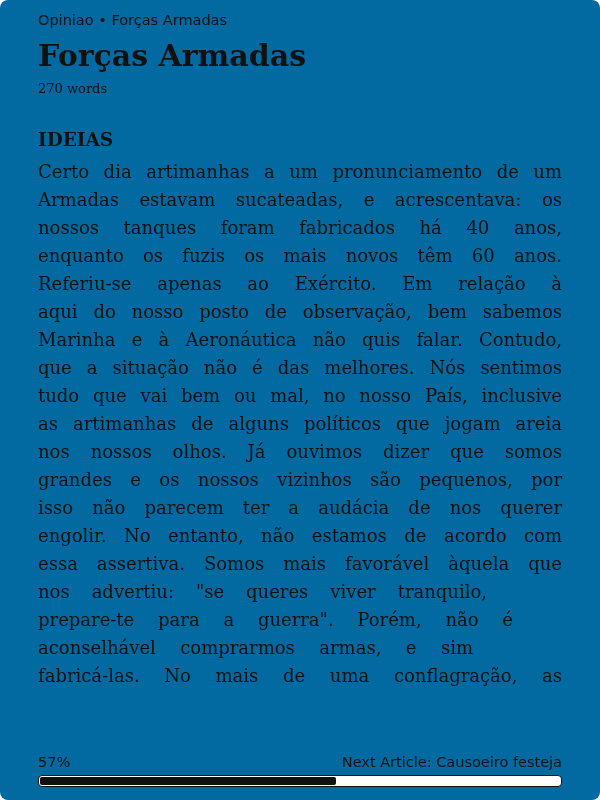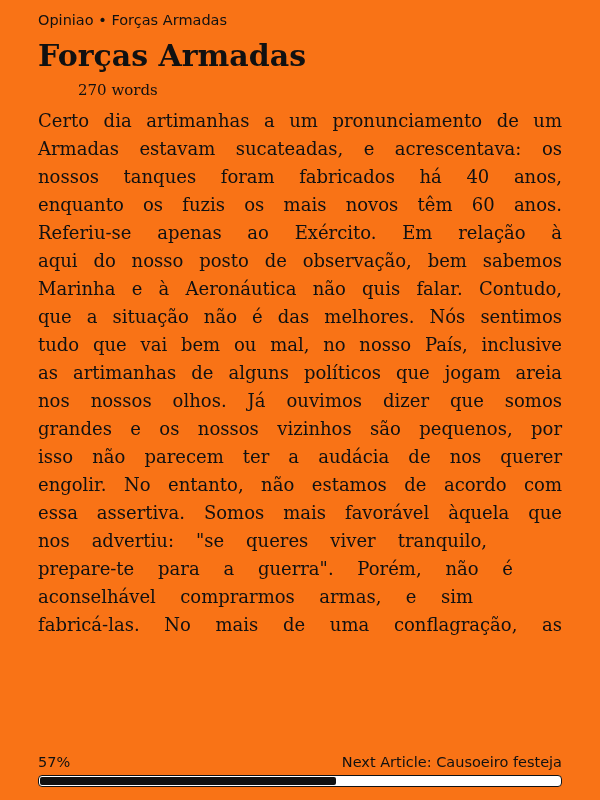--- a/index.html
+++ b/index.html
@@ -7,40 +7,40 @@
     width: 600px; height: 800px;
     background: #ffffff;
     color: #111111;
     font-family: "DejaVu Serif", serif;
     overflow: hidden;
   }
   .page {
     position: relative;
     width: 600px; height: 800px;
     padding: 0 38px;
-    background: #f97316;
+    background: #0369a1;
+    border-radius: 8px;
   }
   .breadcrumb {
     font-family: "DejaVu Sans", sans-serif;
     font-size: 14.5px;
     padding-top: 12px;
     color: #111111;
     cursor: pointer;
   }
   .title {
     font-size: 30px;
     font-weight: 700;
     margin-top: 10px;
     letter-spacing: 0px;
     color: #111111;
   }
   .word-count {
-    font-size: 15px;
+    font-size: 13px;
     margin-top: 8px;
-    margin-left: 40px;
   }
   .section-heading {
     font-size: 18.5px;
     font-weight: 700;
     margin-top: 33px;
   }
   .article-body {
     margin-top: 8px;
     font-size: 18px;
     width: 524px;
@@ -85,20 +85,21 @@
 <body>
 
 <div class="page">
 
   <div class="breadcrumb">Opiniao • Forças Armadas</div>
 
   <h1 class="title">Forças Armadas</h1>
 
   <div class="word-count">270 words</div>
 
+  <div class="section-heading">IDEIAS</div>
 
   <div class="article-body">
       <div class="body-line">Certo dia artimanhas a um pronunciamento de um</div>
       <div class="body-line">Armadas estavam sucateadas, e acrescentava: os</div>
       <div class="body-line">nossos tanques foram fabricados há 40 anos,</div>
       <div class="body-line">enquanto os fuzis os mais novos têm 60 anos.</div>
       <div class="body-line">Referiu-se apenas ao Exército. Em relação à</div>
       <div class="body-line">aqui do nosso posto de observação, bem sabemos</div>
       <div class="body-line">Marinha e à Aeronáutica não quis falar. Contudo,</div>
       <div class="body-line">que a situação não é das melhores. Nós sentimos</div>

